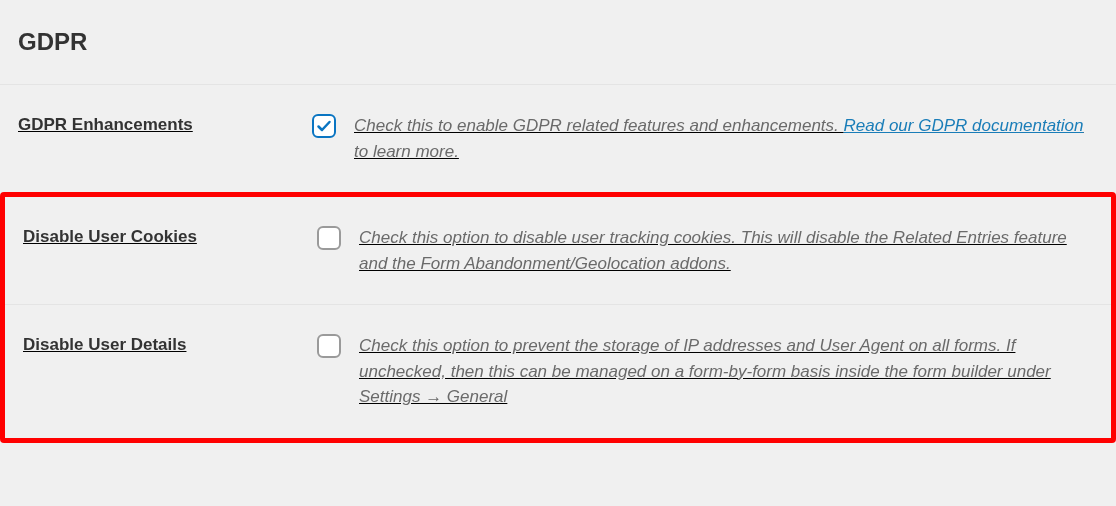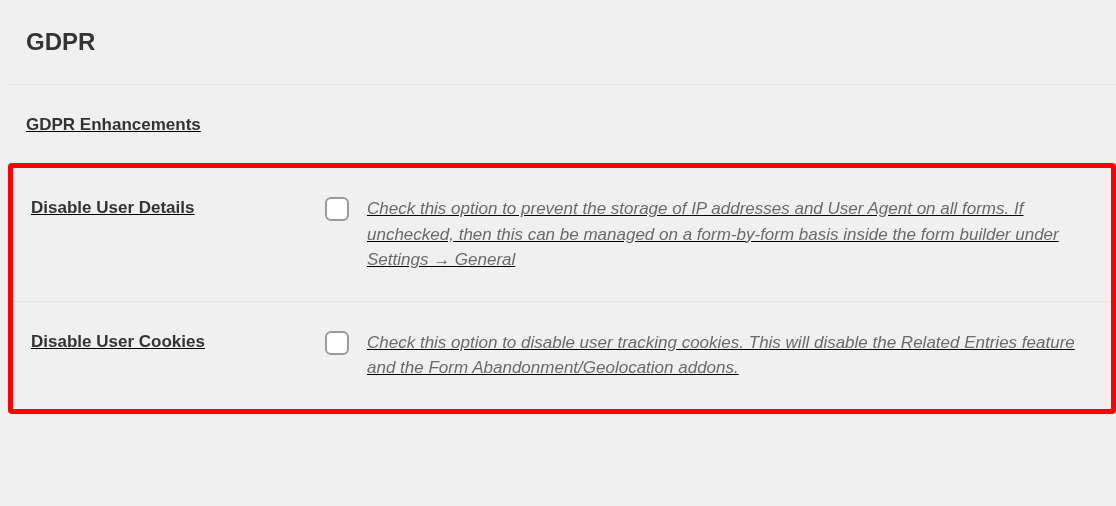--- a/index.html
+++ b/index.html
@@ -9,21 +9,20 @@
     }
     body {
       font-family: -apple-system, BlinkMacSystemFont, "Segoe UI", Helvetica, Arial, sans-serif;
       background: #f0f0f0;
       width: 1116px;
       height: 506px;
       overflow: hidden;
     }
     .container {
       padding: 0;
-      margin-left: 8px;
     }
     .section-title {
       font-size: 24px;
       font-weight: 700;
       color: #333;
       padding: 28px 18px 28px 18px;
     }
     .setting-row {
       display: flex;
       align-items: flex-start;
@@ -94,40 +93,52 @@
     }
   </style>
 </head>
 <body>
 
 <div class="container">
   <h2 class="section-title">GDPR</h2>
 
   <div class="setting-row">
     <div class="setting-label">GDPR Enhancements</div>
+    <div class="setting-control">
+      <div class="checkbox-wrap">
+        <div class="checkbox checked">
+          <svg viewBox="0 0 16 16">
+            <path d="M2.5 8.5 L6 12 L13.5 4" stroke="#0a75c2" stroke-width="2.5" fill="none" stroke-linecap="round" stroke-linejoin="round"></path>
+          </svg>
+        </div>
+      </div>
+      <div class="setting-desc">
+        <span>Check this to enable GDPR related features and enhancements. </span><a href="#">Read our GDPR documentation</a><span> to learn more.</span>
+      </div>
+    </div>
   </div>
 
   <div class="highlight-box">
+    <div class="setting-row">
+      <div class="setting-label">Disable User Cookies</div>
+      <div class="setting-control">
+        <div class="checkbox-wrap">
+          <div class="checkbox">
+            
+          </div>
+        </div>
+        <div class="setting-desc">Check this option to disable user tracking cookies. This will disable the Related Entries feature and the Form Abandonment/Geolocation addons.</div>
+      </div>
+    </div>
+
     <div class="setting-row">
       <div class="setting-label">Disable User Details</div>
       <div class="setting-control">
         <div class="checkbox-wrap">
           <div class="checkbox">
             
           </div>
         </div>
         <div class="setting-desc">Check this option to prevent the storage of IP addresses and User Agent on all forms. If unchecked, then this can be managed on a form-by-form basis inside the form builder under Settings → General</div>
       </div>
     </div>
-
-    <div class="setting-row">
-      <div class="setting-label">Disable User Cookies</div>
-      <div class="setting-control">
-        <div class="checkbox-wrap">
-          <div class="checkbox">
-            
-          </div>
-        </div>
-        <div class="setting-desc">Check this option to disable user tracking cookies. This will disable the Related Entries feature and the Form Abandonment/Geolocation addons.</div>
-      </div>
-    </div>
   </div>
 </div>
 
 </body></html>

